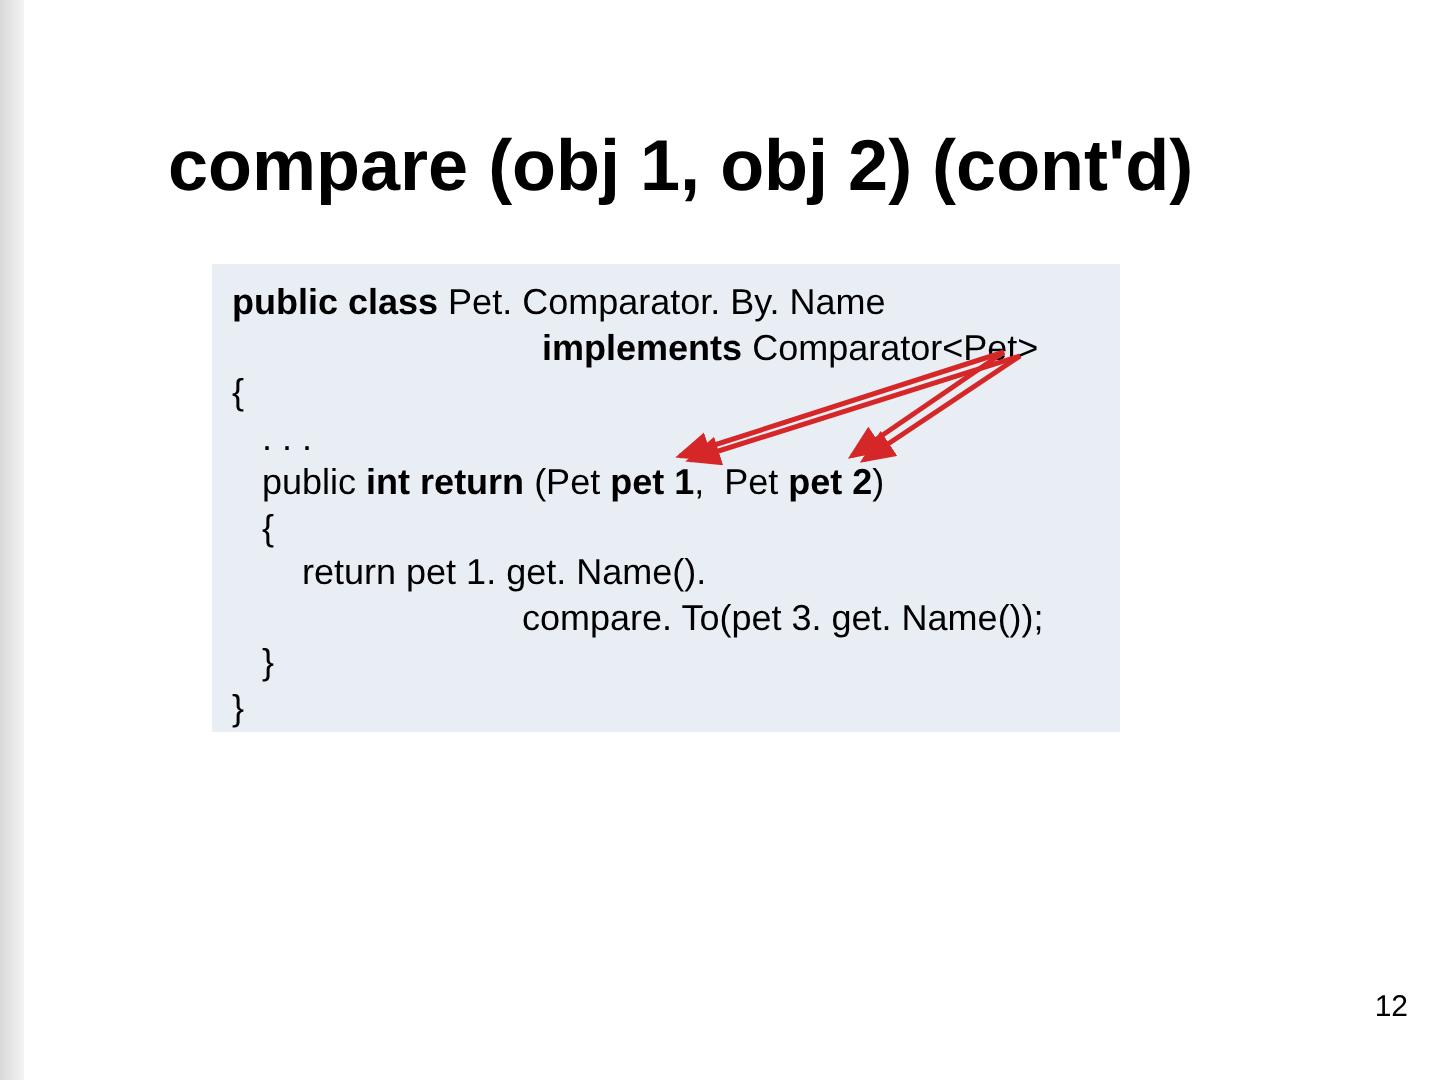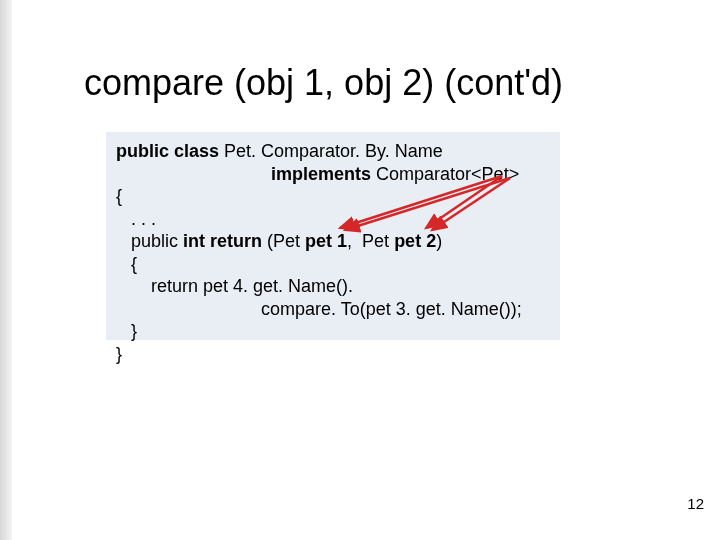--- a/index.html
+++ b/index.html
@@ -22,30 +22,30 @@
   }
   .slide {
     position: absolute;
     left: 0; top: 0; right: 0; bottom: 0;
   }
   .title {
     position: absolute;
     left: 84px;
     top: 62px;
     font-size: 36px;
-    font-weight: 400;
+    font-weight: 700;
     color: #000000;
     white-space: nowrap;
   }
   .code-box {
     position: absolute;
     left: 106px;
     top: 132px;
     width: 454px;
-    height: 208px;
+    height: 234px;
     background: #e9edf4;
     padding: 8px 10px 12px 10px;
     box-sizing: border-box;
     font-size: 18px;
     line-height: 1.25;
   }
   .code-box .line {
     white-space: pre;
   }
   .kw { font-weight: 700; }
@@ -73,21 +73,21 @@
 
   <div class="title">compare (obj 1, obj 2) (cont'd)</div>
 
   <div class="code-box">
     <div class="line"><span class="kw">public class</span><span> Pet. Comparator. By. Name</span></div>
     <div class="line"><span class="kw">                               implements</span><span> Comparator&lt;Pet&gt;</span></div>
     <div class="line">{</div>
     <div class="line">   . . .</div>
     <div class="line"><span>   public </span><span class="kw">int</span><span class="kw"> return</span><span> (Pet </span><span class="kw">pet 1</span><span>,  Pet </span><span class="kw">pet 2</span><span>)</span></div>
     <div class="line">   {</div>
-    <div class="line"><span>       return </span><span>pet 4. get. Name().</span></div>
+    <div class="line"><span>       return </span><span>pet 1. get. Name().</span></div>
     <div class="line">                             compare. To(pet 3. get. Name());</div>
     <div class="line">   }</div>
     <div class="line">}</div>
   </div>
 
   <svg class="arrow-layer" viewBox="0 0 720 540">
     <defs>
       <marker id="ah" markerWidth="8" markerHeight="8" refX="6" refY="3" orient="auto" markerUnits="strokeWidth">
         <path d="M0,0 L7,3 L0,6 Z" fill="#d62728"></path>
       </marker>

